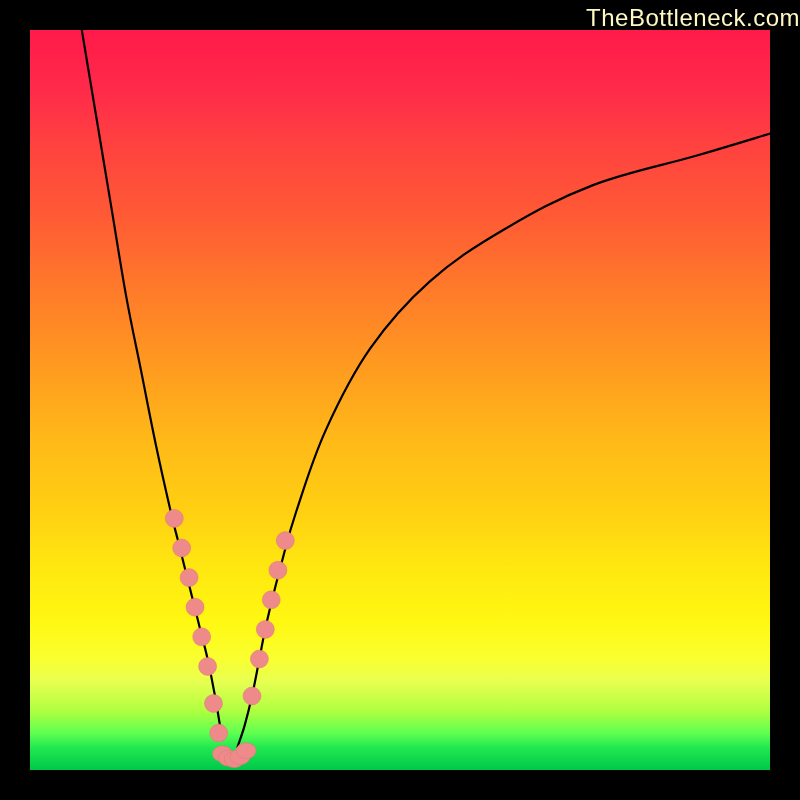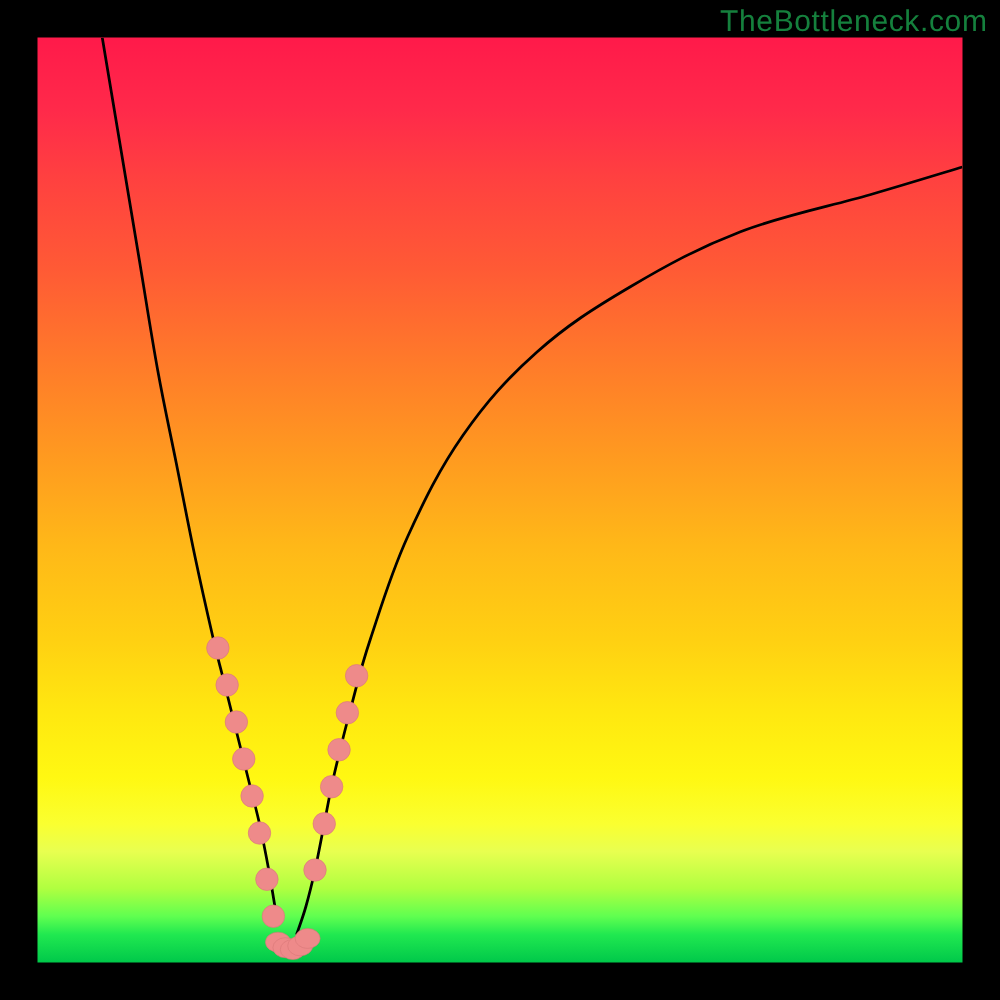--- a/index.html
+++ b/index.html
@@ -13,22 +13,22 @@
   }
   .frame {
     position: relative;
     width: 800px;
     height: 800px;
     background: #000;
   }
   .watermark {
     position: absolute;
     top: 4px;
-    right: 10px;
-    color: #15803d;
+    right: 0;
+    color: #fef9c3;
     font-size: 24px;
     font-weight: 500;
     letter-spacing: 0.5px;
     z-index: 10;
   }
   .plot-area {
     position: absolute;
     left: 30px;
     top: 30px;
     width: 740px;

